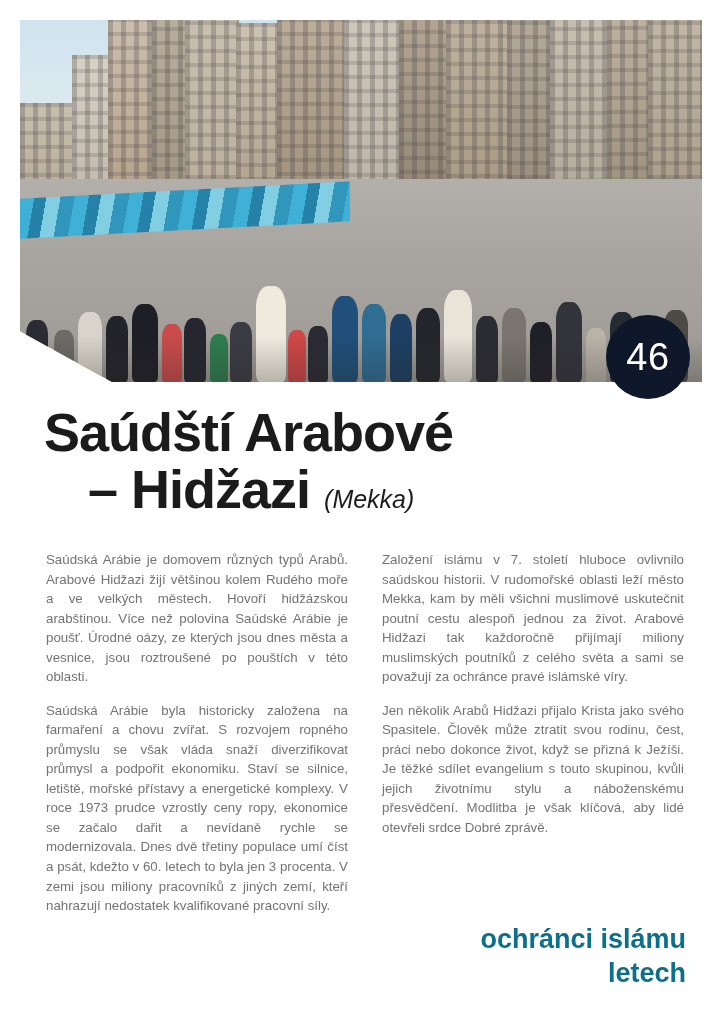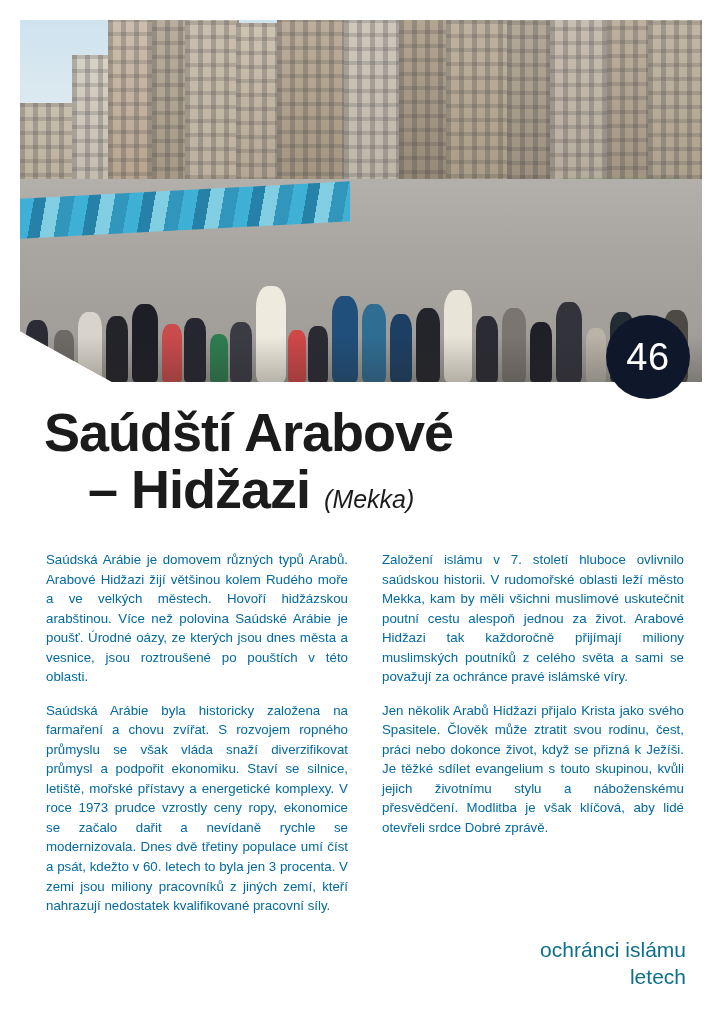--- a/index.html
+++ b/index.html
@@ -147,35 +147,35 @@
     top: 550px;
     width: 638px;
     display: flex;
     gap: 34px;
   }
   .col { width: 302px; }
   .col p {
     margin: 0 0 14px 0;
     font-size: 13.3px;
     line-height: 1.47;
-    color: #0369a1;
+    color: #737373;
     text-align: justify;
     hyphens: auto;
   }
 
   
   .tagline {
     position: absolute;
     right: 36px;
     bottom: 34px;
     width: 320px;
     text-align: right;
     color: #0c6f8c;
-    font-size: 21px;
-    font-weight: normal;
+    font-size: 27px;
+    font-weight: bold;
     line-height: 1.26;
   }
   .tagline div { white-space: nowrap; }
 </style>
 </head>
 <body>
 
 <div class="page">
 
   <div class="hero">

